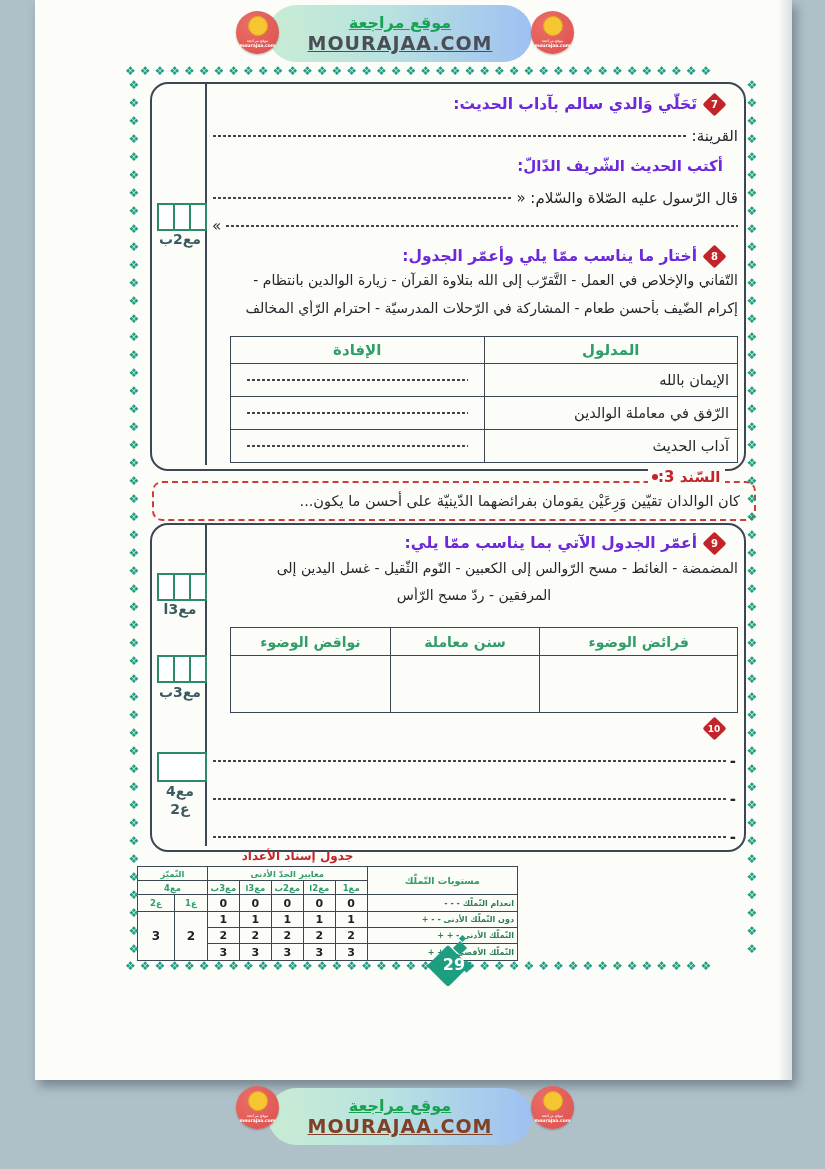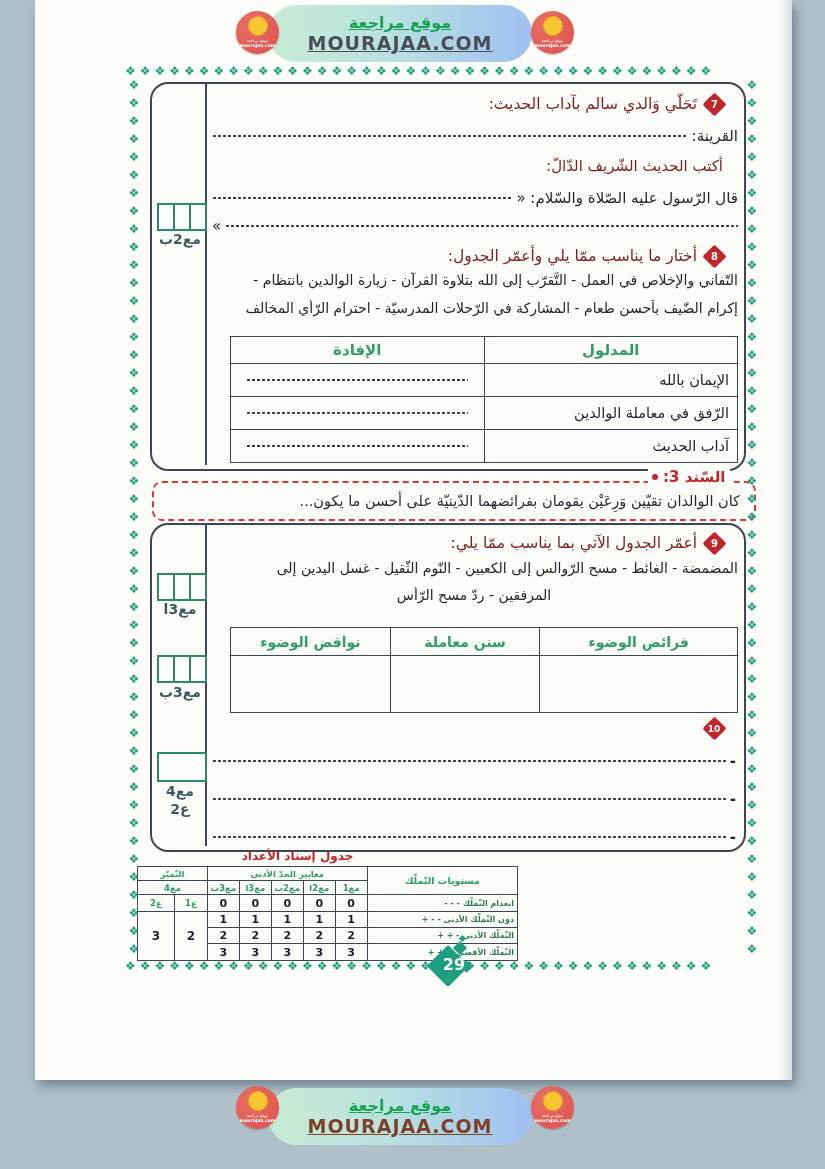--- a/index.html
+++ b/index.html
@@ -43,39 +43,39 @@
   .diam-v{writing-mode:vertical-rl;text-orientation:upright;width:16px;}
   
   .sect{position:absolute;border:2px solid #3d4754;border-radius:18px;background:transparent;}
   .vline{position:absolute;width:2px;background:#3d4754;}
   
   .row{position:absolute;direction:rtl;display:flex;align-items:center;color:#23262b;}
   .qrow{gap:9px;padding-right:12px;}
   .qnum{width:17px;height:17px;background:#c3242a;transform:rotate(45deg);flex:0 0 17px;
         display:flex;align-items:center;justify-content:center;border-radius:2px;}
   .qnum span{transform:rotate(-45deg);color:#fff;font-weight:bold;font-size:10px;}
-  .qtitle{color:#7f1d1d;font-weight:normal;font-size:15.5px;white-space:nowrap;}
+  .qtitle{color:#6d28d9;font-weight:bold;font-size:15.5px;white-space:nowrap;}
   .body-text{font-size:15px;}
   .optline{font-size:14px;white-space:nowrap;overflow:hidden;direction:rtl;position:absolute;color:#23262b;}
   .dots{flex:1;height:18px;
     background-image:radial-gradient(circle,#3a3f45 1.1px,transparent 1.4px);
     background-size:5px 18px;background-repeat:repeat-x;background-position:left center;}
   .dash{font-size:15px;font-weight:bold;}
   
   table{border-collapse:collapse;position:absolute;direction:rtl;background:#fff0;}
   td,th{border:1.6px solid #3d4754;padding:0;}
   .g-head{color:#2f9e68;font-weight:bold;text-align:center;}
   .t1-head{font-size:15px;height:26px;}
   .t1-label{font-size:14.5px;padding-right:8px;height:32px;color:#23262b;}
   .t1-dots{height:32px;}
   .t1-dots .dots{width:88%;margin:0 auto;flex:none;}
   .t2-head{font-size:14px;height:27px;}
   .t2-empty{height:56px;}
   
-  .sanad-label{position:absolute;direction:rtl;display:flex;align-items:center;gap:5px;
+  .sanad-label{position:absolute;direction:rtl;display:flex;align-items:center;
     color:#c3242a;font-weight:bold;font-size:15px;background:#fcfcf9;padding:0 4px;z-index:6;}
   .sanad-bullet{width:6px;height:6px;border-radius:50%;background:#c3242a;}
   .sanad-box{position:absolute;border:2px dashed #d03b38;border-radius:10px;direction:rtl;
     display:flex;align-items:center;padding-right:14px;font-size:14.5px;color:#26292e;background:#fcfcf9;}
   
   .cbgrid{position:absolute;left:157px;width:46px;height:24px;border:2px solid #2c8a68;background:#fff;display:flex;}
   .cbgrid i{flex:1;border-right:2px solid #2c8a68;}
   .cbgrid i:last-child{border-right:none;}
   .cbone{position:absolute;left:157px;width:46px;height:26px;border:2px solid #2c8a68;background:#fff;}
   .cblabel{position:absolute;left:150px;width:60px;text-align:center;direction:rtl;

